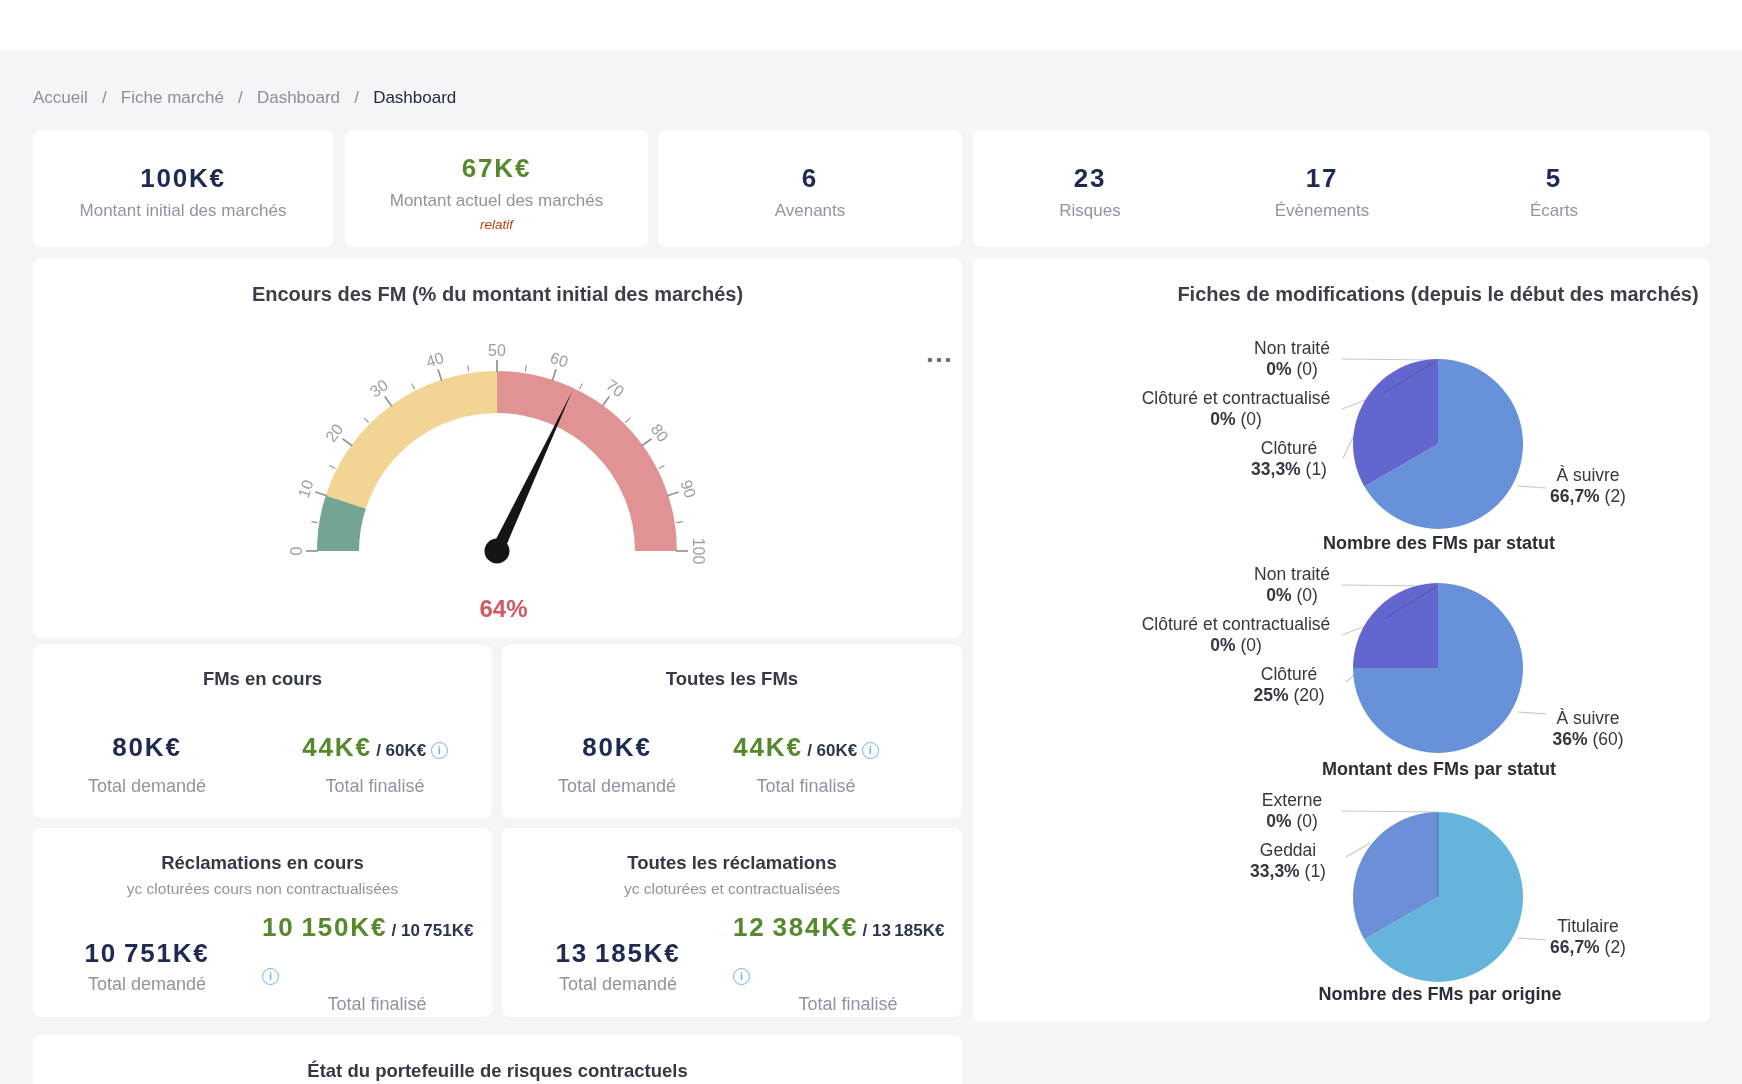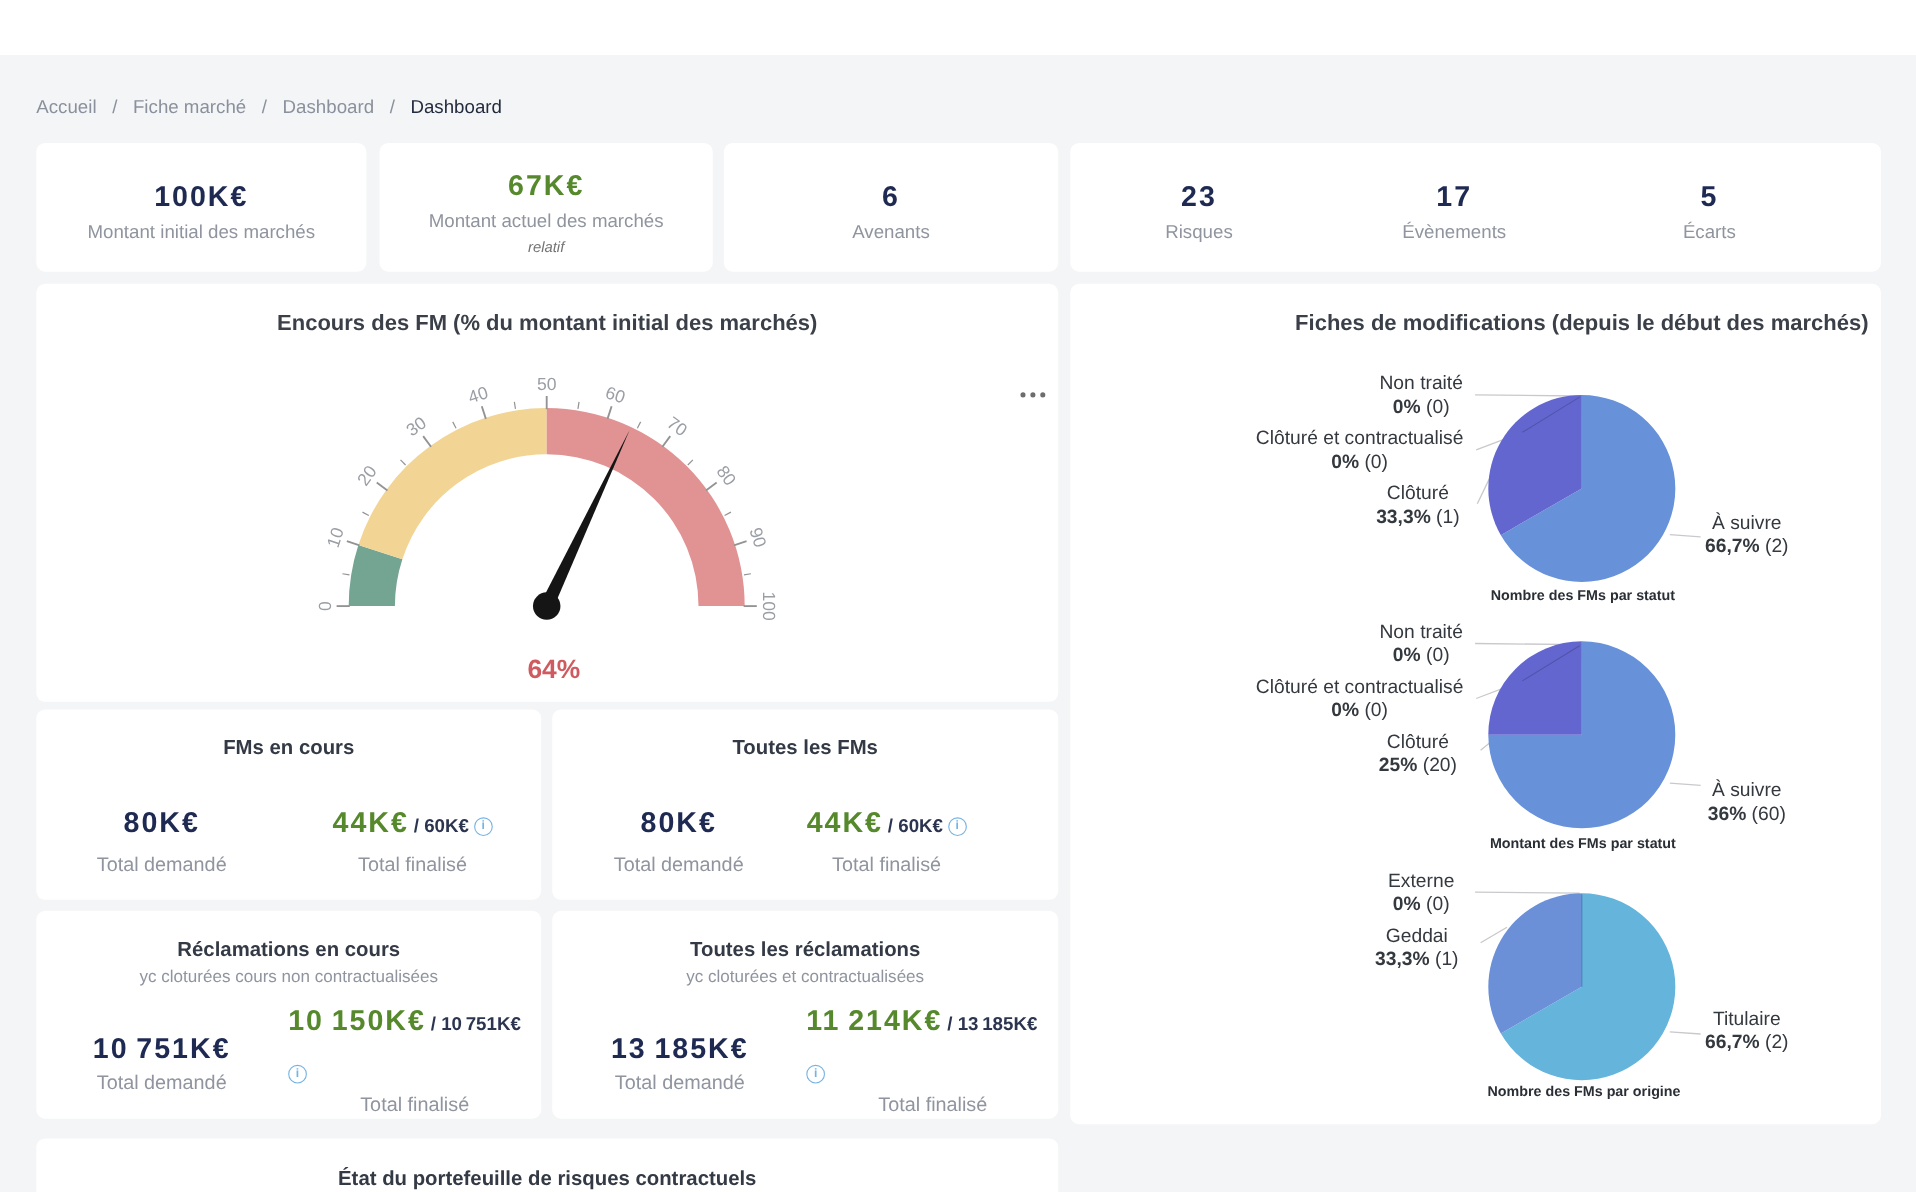--- a/index.html
+++ b/index.html
@@ -9,38 +9,38 @@
 .ctr {text-align:center}
 .num {font-size:26px;font-weight:bold;color:#1e2a52;letter-spacing:1.8px}
 .grn {color:#55892b}
 .lbl {font-size:18px;color:#8f949e}
 .small-lbl {font-size:17px;color:#8f949e}
 .cardtitle {font-size:18.5px;font-weight:bold;color:#343a45}
 .charttitle {font-size:20px;font-weight:700;color:#3a3f48}
 .frac {font-size:17px;font-weight:bold;color:#2c3550}
 .info {display:inline-block;width:17px;height:17px;border:1.6px solid #74b3e4;border-radius:50%;color:#74b3e4;font-size:11px;font-weight:bold;line-height:14px;text-align:center;vertical-align:2px;font-style:normal}
 .pname {font-size:17.5px;color:#34383f;line-height:20.5px}
-.pcap {font-size:13px;font-weight:bold;color:#2a2e35}
+.pcap {font-size:18px;font-weight:bold;color:#2a2e35}
 </style></head>
 <body>
 <div class="abs" style="left:0;top:0;width:1742px;height:50px;background:#fff"></div>
 
 <div class="abs" style="left:33px;top:88px;font-size:17px;color:#8a909c;white-space:nowrap">Accueil&nbsp;&nbsp; /&nbsp;&nbsp; Fiche marché&nbsp;&nbsp; /&nbsp;&nbsp; Dashboard&nbsp;&nbsp; /&nbsp;&nbsp; <span style="color:#232b3e;font-weight:500">Dashboard</span></div>
 
 <div class="card" style="left:33px;top:130px;width:300px;height:117px"></div>
 <div class="card" style="left:345px;top:130px;width:303px;height:117px"></div>
 <div class="card" style="left:658px;top:130px;width:304px;height:117px"></div>
 <div class="card" style="left:973px;top:130px;width:737px;height:117px"></div>
 
 <div class="abs ctr" style="left:33px;top:163px;width:300px"><span class="num">100K€</span></div>
 <div class="abs ctr small-lbl" style="left:33px;top:201px;width:300px">Montant initial des marchés</div>
 
 <div class="abs ctr" style="left:345px;top:153px;width:303px"><span class="num grn">67K€</span></div>
 <div class="abs ctr small-lbl" style="left:345px;top:191px;width:303px">Montant actuel des marchés</div>
-<div class="abs ctr" style="left:345px;top:217px;width:303px;font-size:13.5px;font-style:italic;color:#737373">relatif</div>
+<div class="abs ctr" style="left:345px;top:217px;width:303px;font-size:13.5px;font-style:italic;color:#c2410c">relatif</div>
 
 <div class="abs ctr" style="left:658px;top:163px;width:304px"><span class="num">6</span></div>
 <div class="abs ctr small-lbl" style="left:658px;top:201px;width:304px">Avenants</div>
 
 <div class="abs ctr" style="left:974px;top:163px;width:232px"><span class="num">23</span></div>
 <div class="abs ctr small-lbl" style="left:974px;top:201px;width:232px">Risques</div>
 <div class="abs ctr" style="left:1206px;top:163px;width:232px"><span class="num">17</span></div>
 <div class="abs ctr small-lbl" style="left:1206px;top:201px;width:232px">Évènements</div>
 <div class="abs ctr" style="left:1438px;top:163px;width:232px"><span class="num">5</span></div>
 <div class="abs ctr small-lbl" style="left:1438px;top:201px;width:232px">Écarts</div>
@@ -137,21 +137,21 @@
 <div class="abs ctr" style="left:502px;top:880px;width:460px;font-size:15.5px;color:#8f949e">yc cloturées et contractualisées</div>
 
 <div class="abs ctr num" style="left:57px;top:938px;width:180px;white-space:nowrap">10 751K€</div>
 <div class="abs ctr lbl" style="left:57px;top:974px;width:180px">Total demandé</div>
 <div class="abs" style="left:262px;top:912px;white-space:nowrap"><span class="num grn">10 150K€</span> <span class="frac">/ 10 751K€</span></div>
 <div class="abs" style="left:262px;top:968px"><i class="info">i</i></div>
 <div class="abs ctr lbl" style="left:287px;top:994px;width:180px">Total finalisé</div>
 
 <div class="abs ctr num" style="left:528px;top:938px;width:180px;white-space:nowrap">13 185K€</div>
 <div class="abs ctr lbl" style="left:528px;top:974px;width:180px">Total demandé</div>
-<div class="abs" style="left:733px;top:912px;white-space:nowrap"><span class="num grn">11 214K€</span> <span class="frac">/ 13 185K€</span></div>
+<div class="abs" style="left:733px;top:912px;white-space:nowrap"><span class="num grn">12 384K€</span> <span class="frac">/ 13 185K€</span></div>
 <div class="abs" style="left:733px;top:968px"><i class="info">i</i></div>
 <div class="abs ctr lbl" style="left:758px;top:994px;width:180px">Total finalisé</div>
 
 <div class="card" style="left:33px;top:1035px;width:929px;height:130px"></div>
 <div class="abs ctr cardtitle" style="left:33px;top:1060px;width:929px">État du portefeuille de risques contractuels</div>
 
 <div class="card" style="left:973px;top:258px;width:737px;height:764px"></div>
 <div class="abs ctr charttitle" style="left:1098px;top:283px;width:680px">Fiches de modifications (depuis le début des marchés)</div>
 
 <div class="abs ctr pname" style="left:1192px;top:338px;width:200px">Non traité<br><b>0%</b> (0)</div>

